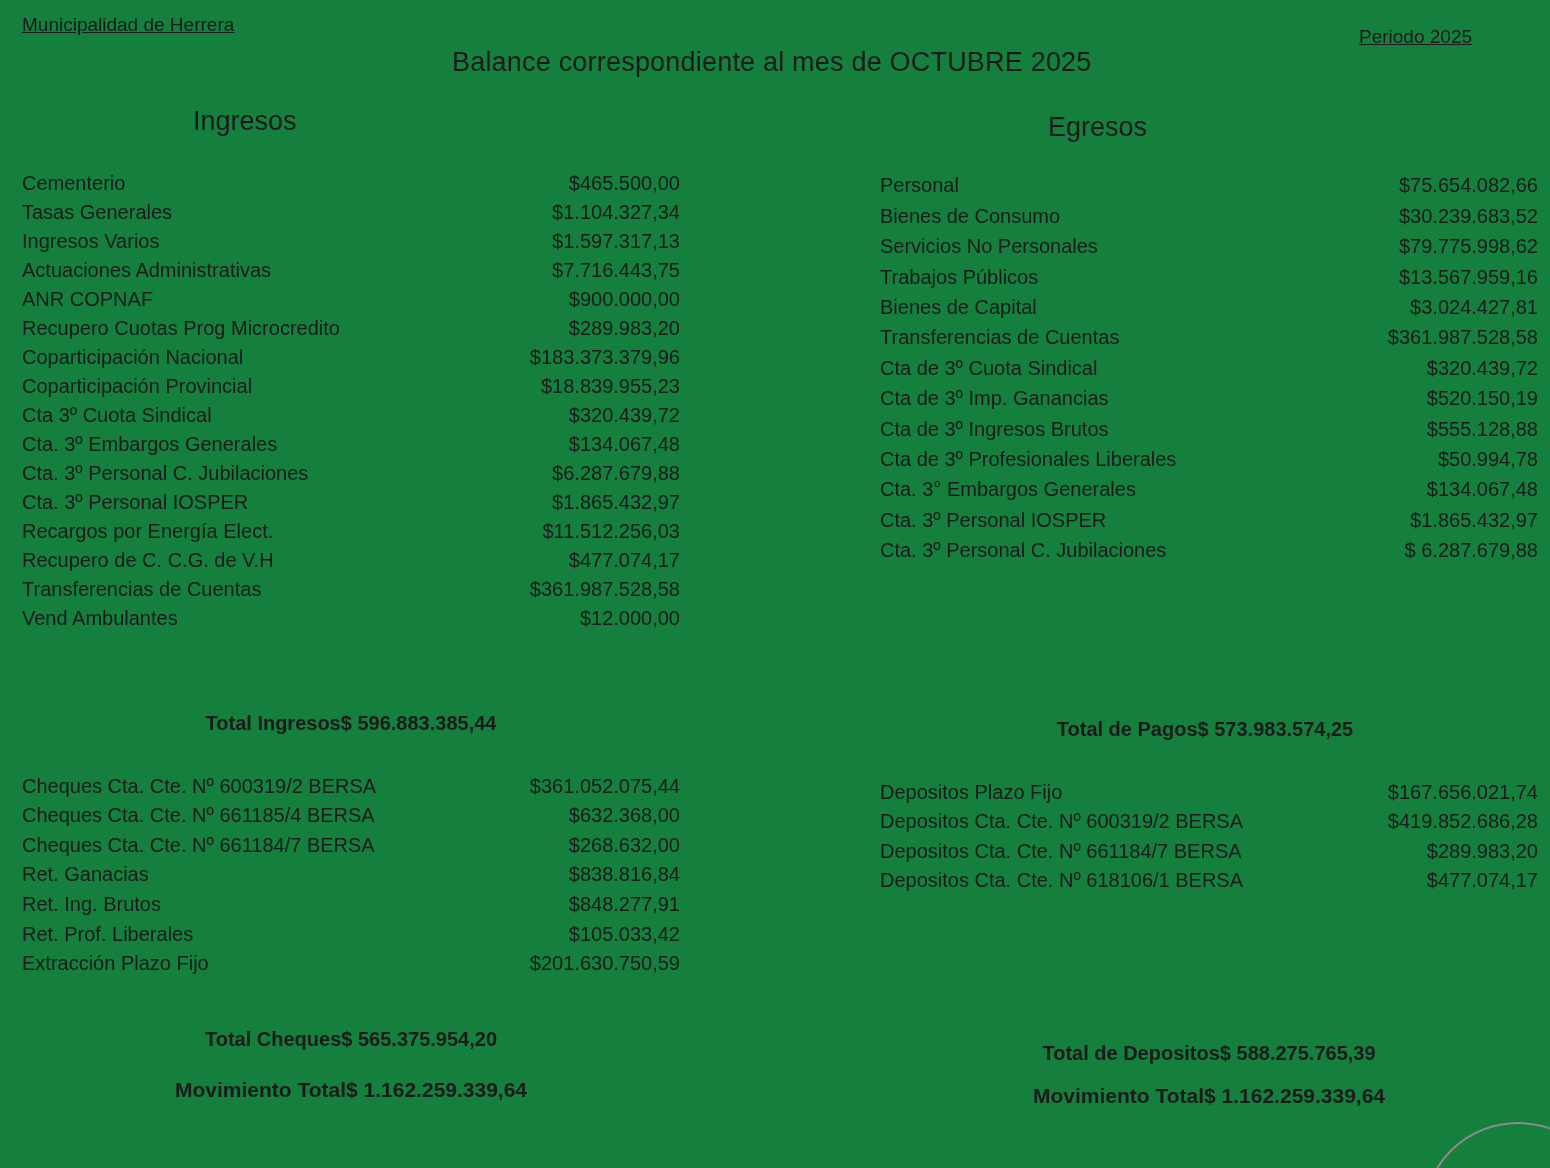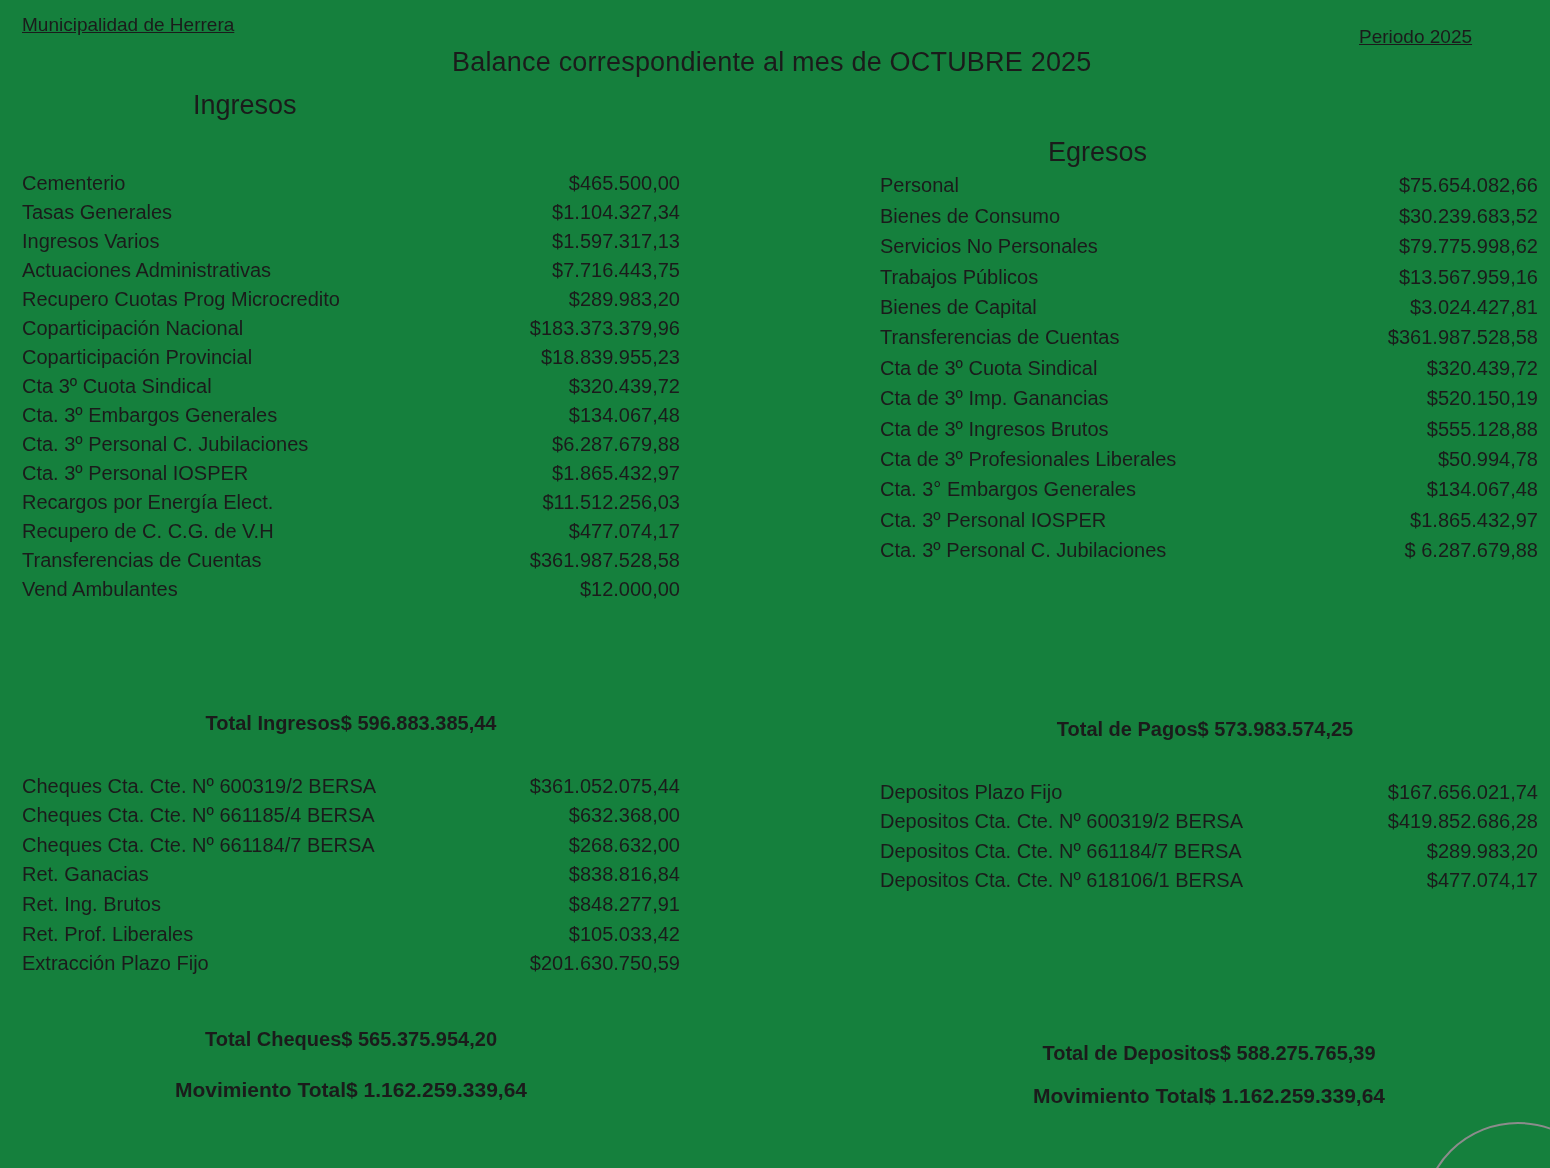--- a/index.html
+++ b/index.html
@@ -18,22 +18,22 @@
   }
   .period {
     position:absolute; left:1337px; top:26px;
     font-size:19px; text-decoration:underline; white-space:nowrap;margin-left:22px;
   }
   .title {
     position:absolute; left:452px; top:47px;
     font-size:27px; white-space:nowrap; letter-spacing:0.2px;
   }
   .col-head { position:absolute; font-size:27px; white-space:nowrap; }
-  #h-ingresos { left:193px; top:90px; }
-  #h-egresos  { left:1048px; top:112px;margin-top:25px; }
+  #h-ingresos { left:193px; top:106px; }
+  #h-egresos  { left:1048px; top:112px; }
 
   .list { position:absolute; width:658px; }
   .row {
     display:flex; justify-content:space-between; align-items:flex-end;
     font-size:20px; height:29px; white-space:nowrap;
   }
   #egr-items .row { height:30.4px; }
   #ing-cheques .row, #egr-depositos .row { height:29.6px; }
   .lbl { text-align:left; }
   .val { text-align:right; }
@@ -83,20 +83,24 @@
       <div class="row">
         <span class="lbl">Ingresos Varios</span>
         <span class="val">$1.597.317,13</span>
       </div>
 
       <div class="row">
         <span class="lbl">Actuaciones Administrativas</span>
         <span class="val">$7.716.443,75</span>
       </div>
 
+      <div class="row">
+        <span class="lbl">ANR COPNAF</span>
+        <span class="val">$900.000,00</span>
+      </div>
 
       <div class="row">
         <span class="lbl">Recupero Cuotas Prog Microcredito</span>
         <span class="val">$289.983,20</span>
       </div>
 
       <div class="row">
         <span class="lbl">Coparticipación Nacional</span>
         <span class="val">$183.373.379,96</span>
       </div>

